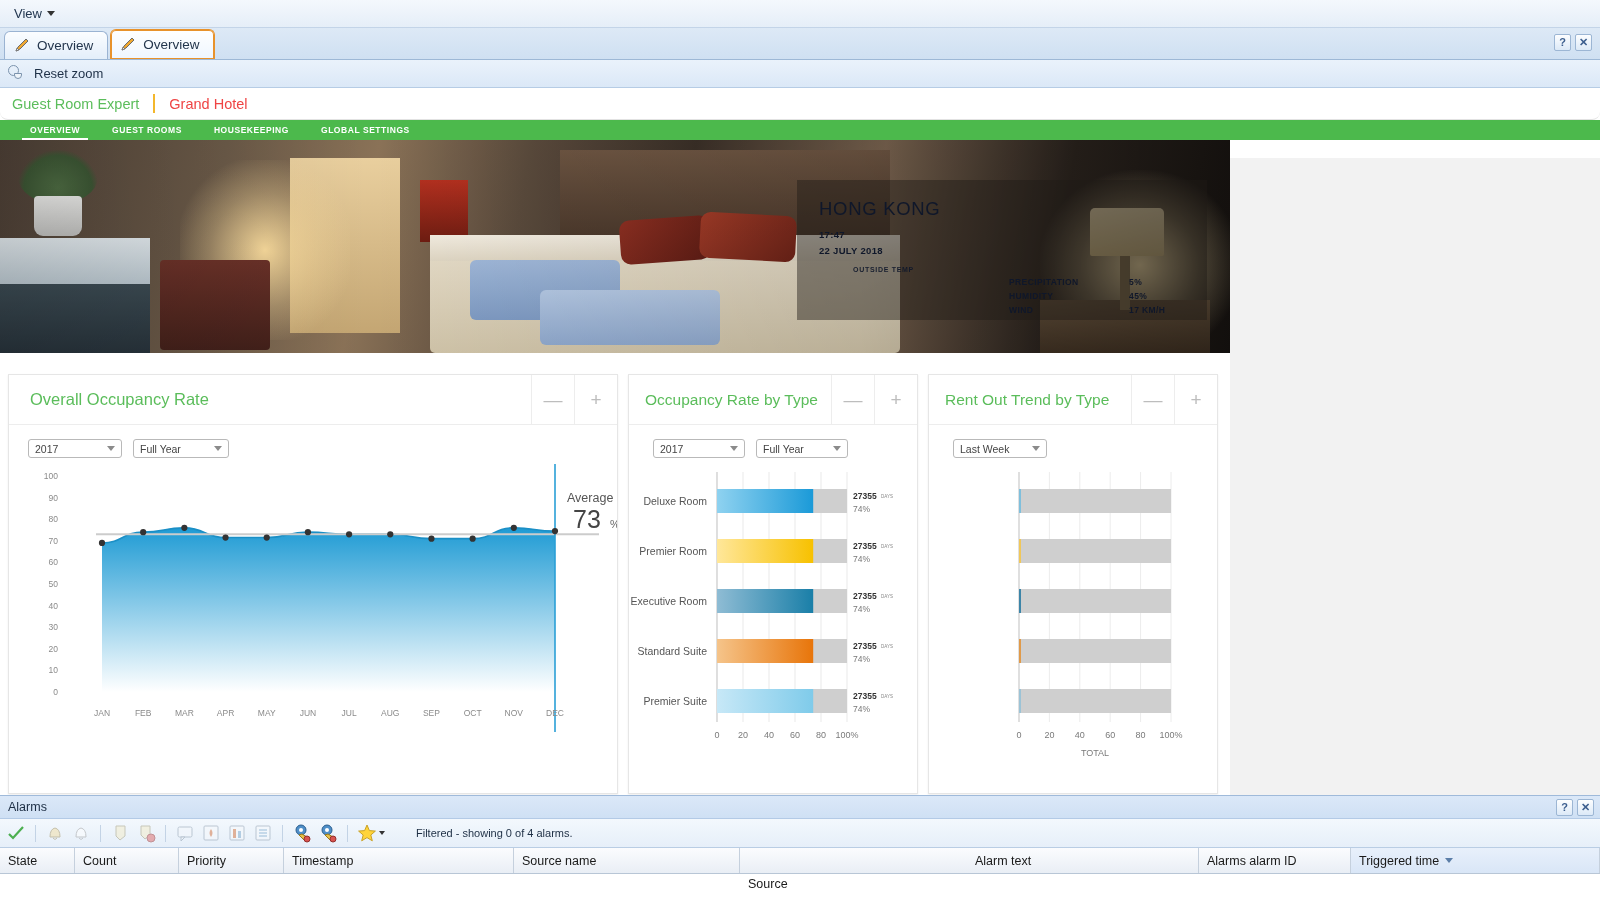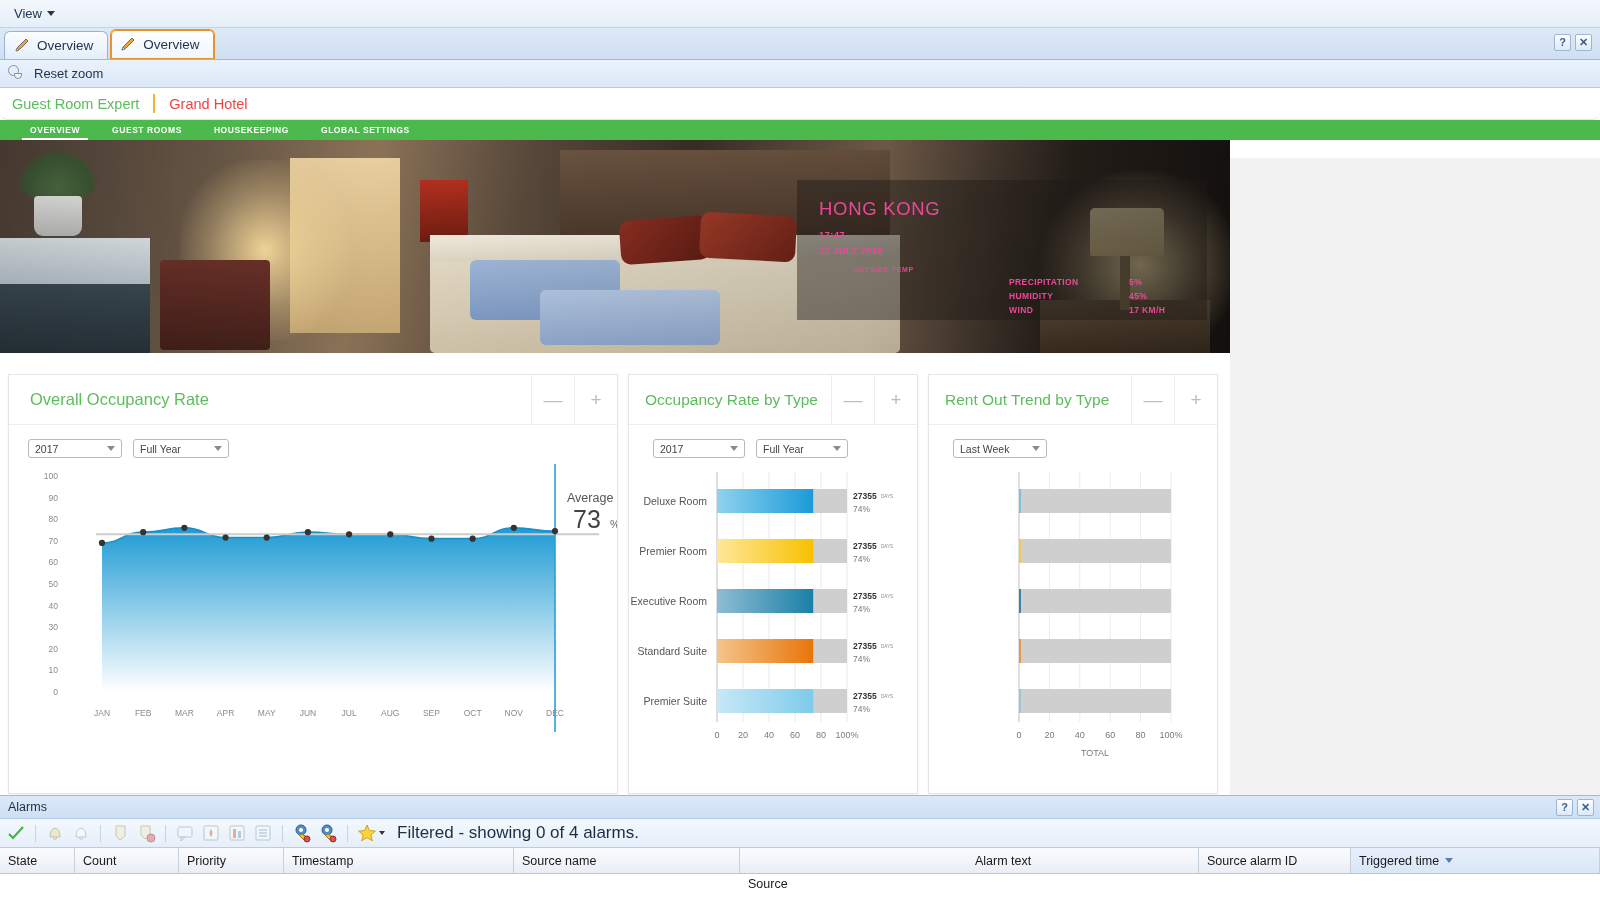--- a/index.html
+++ b/index.html
@@ -93,21 +93,21 @@
   .b-chair { left:160px; top:120px; width:110px; height:90px; background: linear-gradient(#6a3128,#42201a); border-radius: 4px; }
   .b-art { left:420px; top:40px; width:48px; height:62px; background: linear-gradient(#b3301f,#6d1c11); }
   .b-lamp { left:1090px; top:68px; width:74px; height:48px; background: linear-gradient(#f4e2b6,#d9c28a); border-radius: 5px 5px 2px 2px; }
   .b-lampst { left:1120px; top:116px; width:10px; height:54px; background: #8a7754; }
   .b-night { left:1040px; top:160px; width:170px; height:53px; background: linear-gradient(#6a5640,#463626); }
   .b-door { left:290px; top:18px; width:110px; height:175px; background: linear-gradient(#e9cf9e,#c4a673); }
   .hero-grad { position:absolute; inset:0; background: linear-gradient(90deg,rgba(0,0,0,.12),rgba(0,0,0,0) 30%,rgba(0,0,0,.1) 70%,rgba(0,0,0,.35)); }
 
   .weather {
     position: absolute; left: 797px; top: 180px; width: 410px; height: 140px;
-    background: rgba(30,26,22,.45); color: #ec4899; padding: 18px 0 0 22px;
+    background: rgba(30,26,22,.45); color: #0f172a; padding: 18px 0 0 22px;
   }
   .w-city { font-size: 18.5px; letter-spacing: .7px; font-weight: 400; }
   .w-time { font-size: 9.5px; font-weight: bold; margin-top: 9px; letter-spacing: .3px; }
   .w-date { font-size: 9.5px; font-weight: bold; margin-top: 5px; letter-spacing: .3px; }
   .w-body { display: flex; margin-top: 10px; }
   .w-temp-wrap { width: 190px; }
   .w-templabel { font-size: 7px; font-weight: bold; letter-spacing: .7px; margin-left: 34px; opacity: .92; }
   .w-temp { font-size: 34px; font-weight: 300; line-height: 36px; margin-top: -2px; }
   .w-temp sup { font-size: 12px; font-weight: 400; vertical-align: baseline; }
   .w-stats { font-size: 8.5px; font-weight: bold; letter-spacing: .4px; padding-top: 11px; }
@@ -143,21 +143,21 @@
   .alarms { position: absolute; left: 0; top: 795px; width: 1600px; height: 105px; background: #fff; }
   .al-hd { height: 24px; background: linear-gradient(#dbe8f8,#cfe0f4); border-top: 1px solid #9fbada;
            border-bottom: 1px solid #b3cae6; display: flex; align-items: center; padding-left: 8px;
            font-size: 12.5px; color: #1d2e44; position: relative; }
   .al-hd .btns { position: absolute; right: 6px; top: 3px; display: flex; gap: 4px; }
   .al-tb { height: 29px; background: linear-gradient(#f3f8fd,#e6eff9); border-bottom: 1px solid #b9cde4;
            display: flex; align-items: center; padding-left: 6px; gap: 6px; }
   .ai { width: 20px; height: 20px; position: relative; opacity: .5; cursor: pointer; }
   .ai.on { opacity: 1; }
   .tbsep { width: 1px; height: 17px; background: #c3d3e5; margin: 0 3px; }
-  .al-txt { font-size: 17px; color: #1d2e44; margin-left: 4px; }
+  .al-txt { font-size: 11px; color: #1d2e44; margin-left: 23px; }
   .al-cols { height: 26px; background: linear-gradient(#fbfcfe,#e9eef5); border-bottom: 1px solid #b8c6d6; display: flex; }
   .al-col { border-right: 1px solid #c5d0dd; display: flex; align-items: center; padding-left: 8px;
             font-size: 12.5px; color: #1a1a1a; }
   .al-col.sorted { background: linear-gradient(#e8f0fb,#d9e6f7); }
   .sortcaret { width:0;height:0;border-left:4px solid transparent;border-right:4px solid transparent;border-top:5px solid #5b7ea8; margin-left: 6px; }
 
   .sidefill { position: absolute; left: 1230px; top: 158px; width: 370px; height: 637px; background: #f2f2f2; }
   .topfill { position: absolute; left: 1230px; top: 158px; width: 370px; height: 216px; background: #f2f2f2; }
 </style>
 </head>
@@ -579,21 +579,21 @@
         <div class="al-col" style="width: 226px;">
           <span>Source name</span>
         </div>
         <div class="al-col" style="width: 227px; margin-top: 36px;">
           <span>Source</span>
         </div>
         <div class="al-col" style="width: 232px;">
           <span>Alarm text</span>
         </div>
         <div class="al-col" style="width: 152px;">
-          <span>Source alarm ID</span>
+          <span>Alarms alarm ID</span>
         </div>
         <div class="al-col sorted" style="width: 249px;">
           <span>Triggered time</span>
           <span class="sortcaret"></span>
         </div>
       </div>
   </div>
 
 </div>
 

